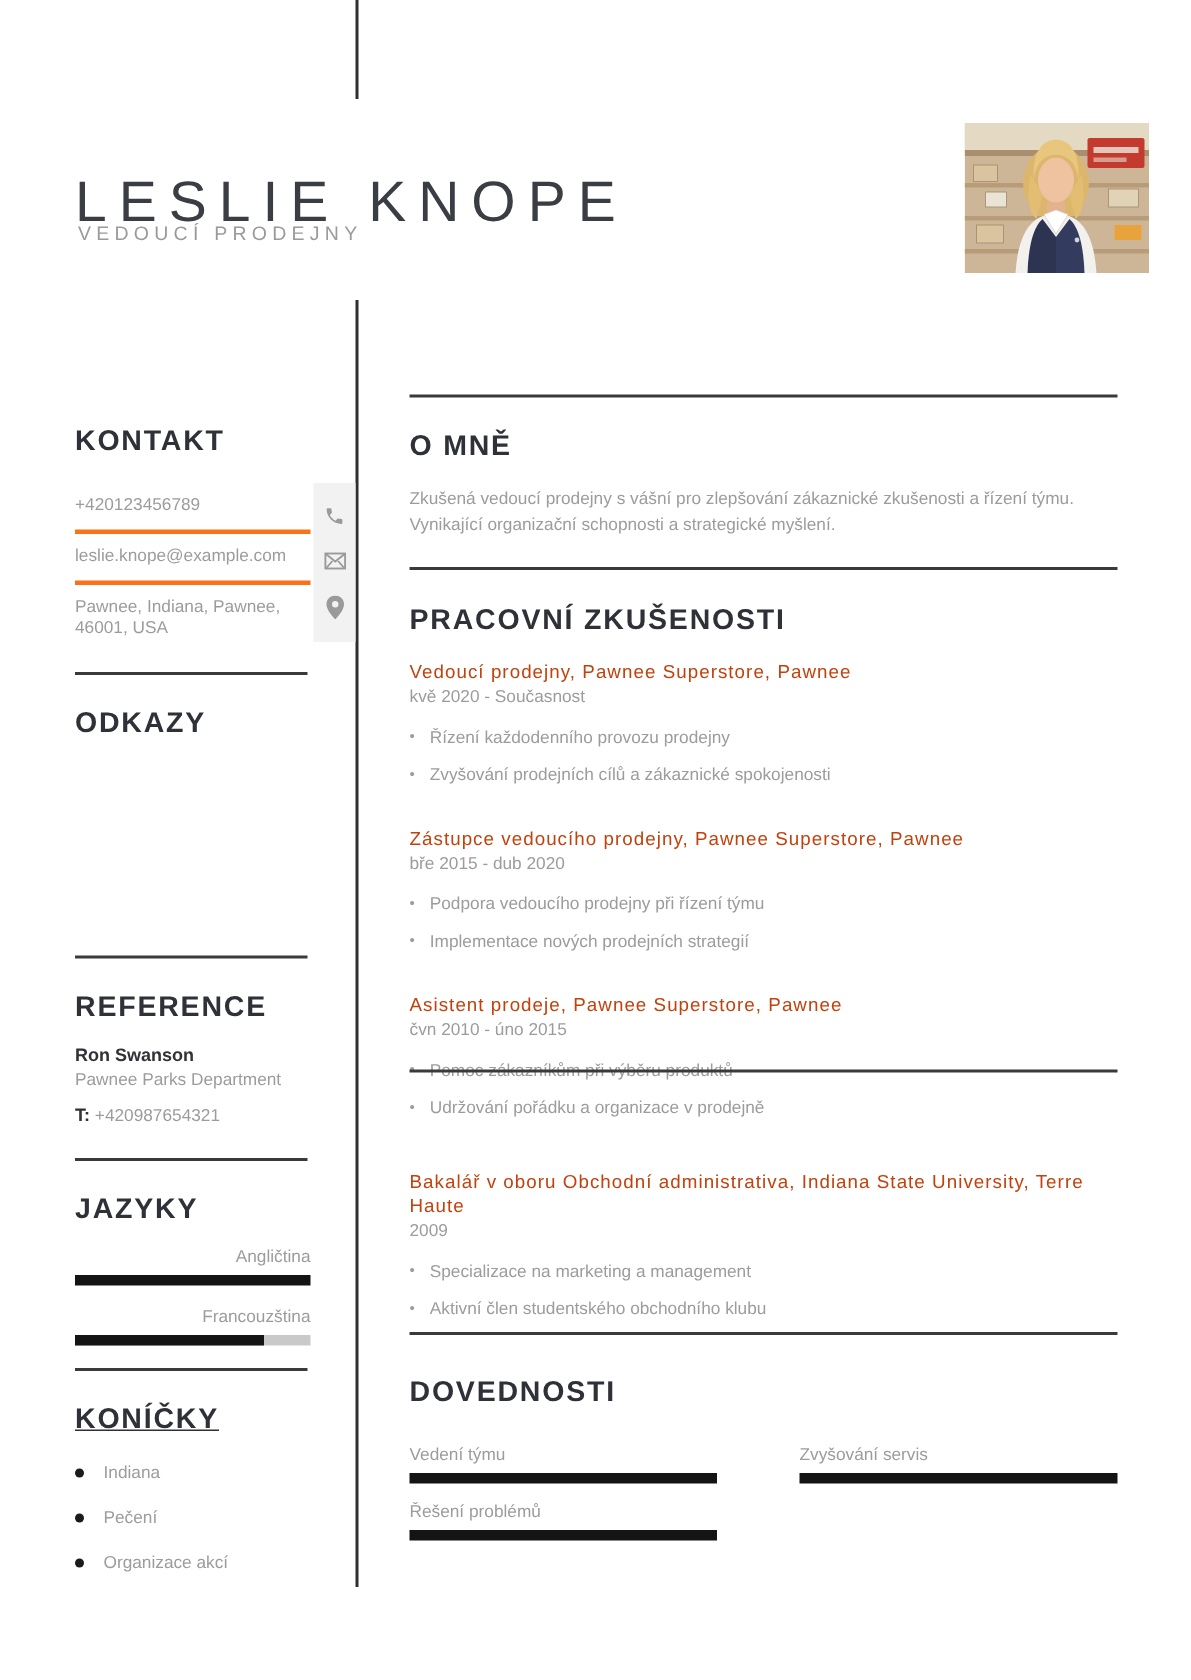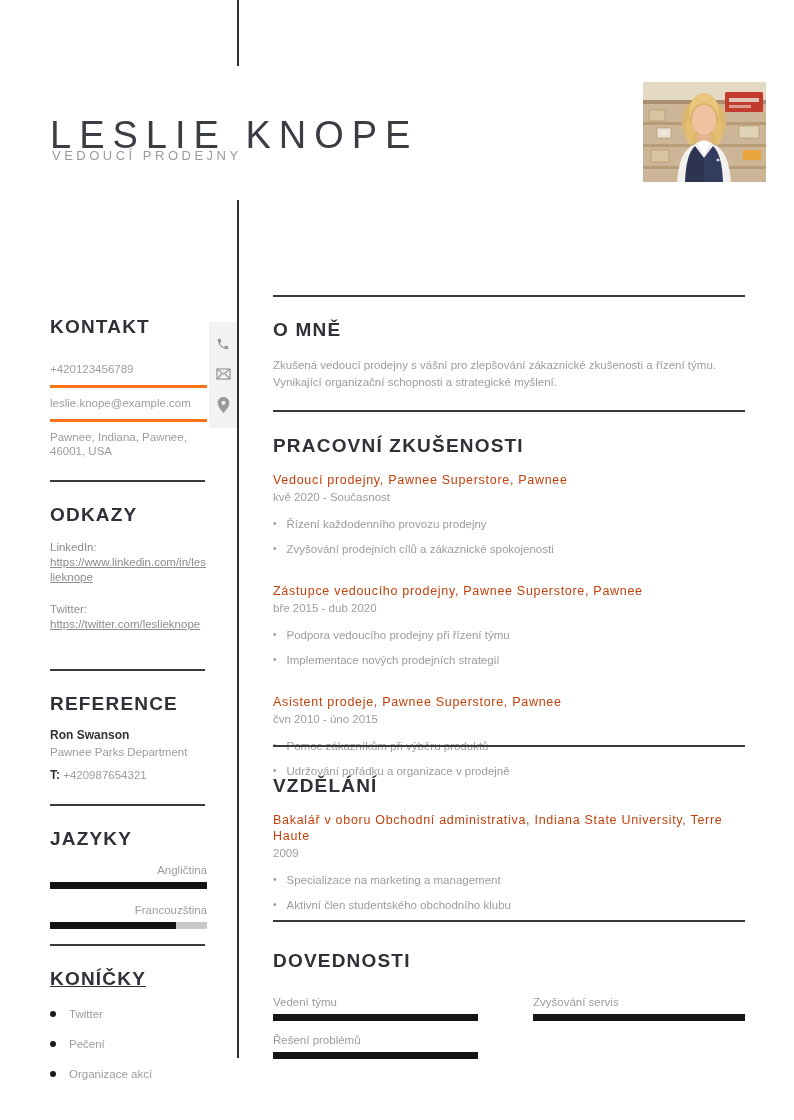--- a/index.html
+++ b/index.html
@@ -22,21 +22,21 @@
   }
   .photo { position:absolute; left:643px; top:82px; width:123px; height:100px; overflow:hidden; }
   
   .h-sec {
     font-size:19px; font-weight:700; letter-spacing:1.2px; color:#2e3137; white-space:nowrap;
   }
   .rule-dark { position:absolute; height:1.5px; background:#3a3a3a; }
   .rule-left { left:50px; width:155px; }
   .rule-right { left:273px; width:472px; }
   
-  .abs { position:absolute;margin-top:32px; }
+  .abs { position:absolute; }
   .lcol { left:50px; width:157px; }
   .contact-row {
     font-size:11.5px; color:#9c9c9c; padding:8px 0 9px 0;
     border-bottom:3px solid #f97316; line-height:14px;
   }
   .contact-row.last { border-bottom:none; }
   .icon-strip {
     position:absolute; left:209px; top:322px; width:28px; height:106px;
     background:#f2f2f2; display:flex; flex-direction:column; align-items:center;
     justify-content:space-around; padding:6px 0;
@@ -144,30 +144,20 @@
       <svg width="13" height="16" viewBox="0 0 24 30" fill="#9a9a9a">
           <path d="M12 0C5.9 0 1 4.9 1 11c0 8.2 11 19 11 19s11-10.8 11-19C23 4.9 18.1 0 12 0zm0 15a4 4 0 1 1 0-8 4 4 0 0 1 0 8z"></path>
         </svg>
     </span>
   </div>
 
   <div class="abs rule-dark rule-left" style="top:448px;"></div>
 
   <div class="abs lcol h-sec" style="top:472px;">ODKAZY</div>
 
-  <div class="abs lcol" style="top:508px;">
-    <div class="link-group">
-      <div class="link-label">LinkedIn:</div>
-      <a class="link-url">https://www.linkedin.com/in/leslieknope</a>
-    </div>
-    <div class="link-group">
-      <div class="link-label">Twitter:</div>
-      <a class="link-url">https://twitter.com/leslieknope</a>
-    </div>
-  </div>
 
   <div class="abs rule-dark rule-left" style="top:637px;"></div>
 
   <div class="abs lcol h-sec" style="top:661px;">REFERENCE</div>
 
   <div class="abs lcol" style="top:696px;">
     <div class="ref-name">Ron Swanson</div>
     <div class="ref-org">Pawnee Parks Department</div>
     <div class="ref-phone">
       <span class="t">T:</span>
@@ -194,21 +184,21 @@
     </div>
   </div>
 
   <div class="abs rule-dark rule-left" style="top:912px;"></div>
 
   <div class="abs lcol h-sec" style="top:936px;text-decoration:underline;">KONÍČKY</div>
 
   <div class="abs lcol" style="top:976px;">
     <div class="hobby-row">
       <span class="hobby-dot"></span>
-      <span class="hobby-label">Twitter</span>
+      <span class="hobby-label">Indiana</span>
     </div>
     <div class="hobby-row">
       <span class="hobby-dot"></span>
       <span class="hobby-label">Pečení</span>
     </div>
     <div class="hobby-row">
       <span class="hobby-dot"></span>
       <span class="hobby-label">Organizace akcí</span>
     </div>
   </div>
@@ -263,21 +253,20 @@
         <div class="bullet-row">
           <span class="bullet-dot">•</span>
           <span class="bullet-text">Udržování pořádku a organizace v prodejně</span>
         </div>
       </div>
     </div>
 
   </div>
 
   <div class="abs rule-dark rule-right" style="top:713px;"></div>
-  <div class="abs rcol h-sec" style="top:743px;">VZDĚLÁNÍ</div>
 
   <div class="abs rcol" style="top:780px;">
     <div class="job-title">Bakalář v oboru Obchodní administrativa, Indiana State University, Terre Haute</div>
     <div class="job-dates">2009</div>
     <div class="job-bullets">
       <div class="bullet-row">
         <span class="bullet-dot">•</span>
         <span class="bullet-text">Specializace na marketing a management</span>
       </div>
       <div class="bullet-row">

